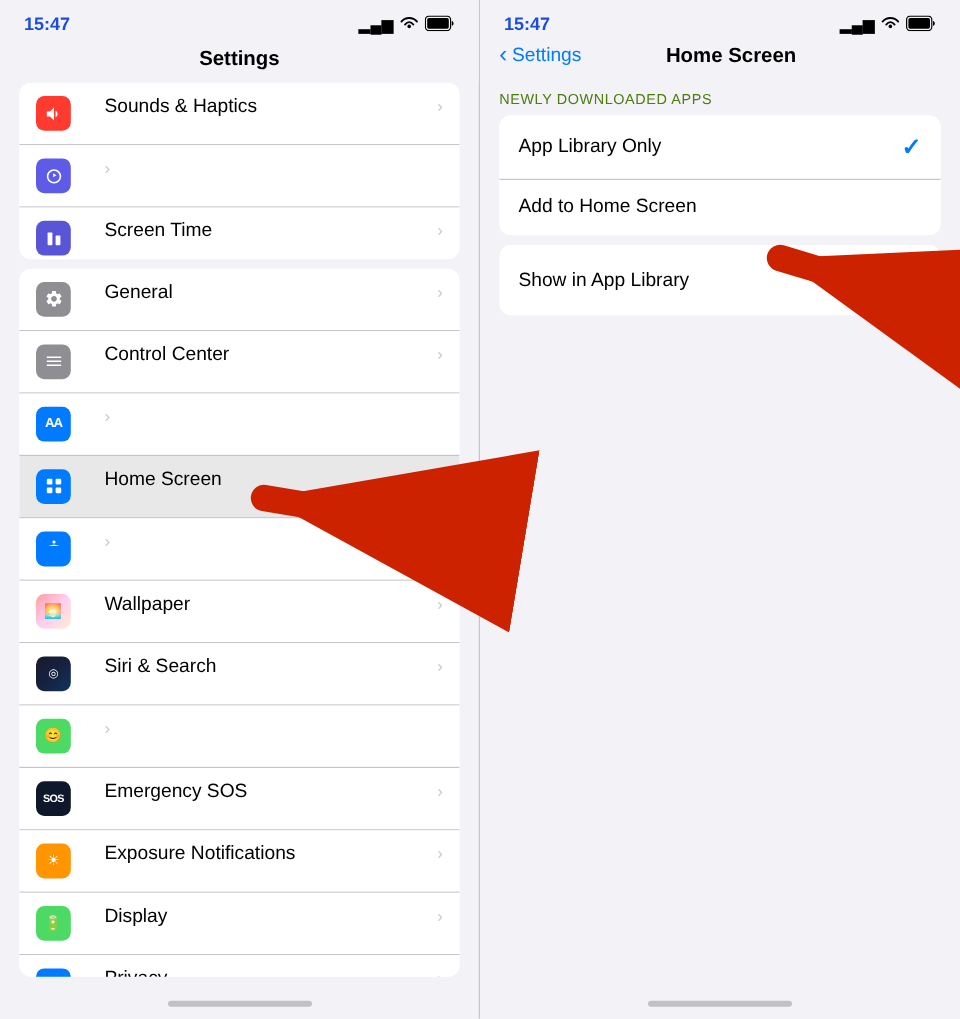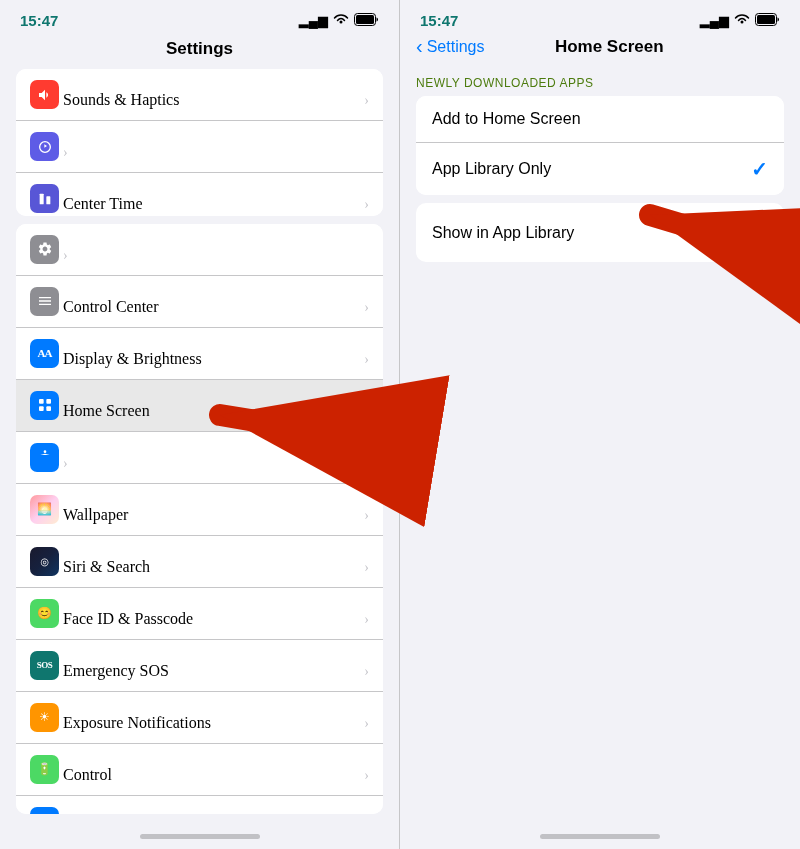--- a/index.html
+++ b/index.html
@@ -26,21 +26,21 @@
     .status-bar {
       display: flex;
       justify-content: space-between;
       align-items: center;
       padding: 12px 20px 6px;
       background: #f2f2f7;
     }
     .status-time {
       font-size: 15px;
       font-weight: 600;
-      color: #0f766e;
+      color: #1d4ed8;
     }
     .status-icons {
       display: flex;
       align-items: center;
       gap: 5px;
     }
     .status-icon {
       font-size: 13px;
       color: #000;
     }
@@ -56,54 +56,53 @@
 
     .settings-group {
       background: #fff;
       border-radius: 10px;
       margin: 0 16px 8px;
       overflow: hidden;
     }
 
     .settings-item {
       display: flex;
-      align-items: flex-end;
+      align-items: flex-start;
       padding: 11px 14px;
       border-bottom: 0.5px solid #c6c6c8;
       background: #fff;
       cursor: pointer;
       position: relative;
-      font-family: Liberation Serif, serif;
     }
     .settings-item:last-child {
       border-bottom: none;
     }
 
     .settings-icon {
       width: 29px;
       height: 29px;
       border-radius: 7px;
       display: flex;
       align-items: center;
       justify-content: center;
-      margin-right: 4px;
+      margin-right: 28px;
       flex-shrink: 0;
       font-size: 16px;
       color: #fff;
     }
 
     .icon-sounds { background: #ff3b30; }
     .icon-focus { background: #5e5ce6; }
     .icon-screentime { background: #5856d6; }
     .icon-general { background: #8e8e93; }
     .icon-control { background: #8e8e93; }
     .icon-display { background: #007aff; }
     .icon-homescreen { background: #007aff; }
     .icon-accessibility { background: #007aff; }
-    .icon-sos { background: #0f766e; }
+    .icon-sos { background: #0f172a; }
     .icon-privacy { background: #007aff; }
 
     .settings-label {
       flex: 1;
       font-size: 16px;
       color: #000;
     }
 
     .chevron {
       color: #c7c7cc;
@@ -290,46 +289,46 @@
       </div>
       <span class="chevron">›</span>
     </div>
     <div class="settings-item">
       <div class="settings-icon icon-screentime">
         <svg width="16" height="16" viewBox="0 0 24 24" fill="white">
             <rect x="4" y="4" width="6" height="16" rx="1"></rect>
             <rect x="14" y="8" width="6" height="12" rx="1"></rect>
           </svg>
       </div>
-      <span class="settings-label">Center Time</span>
+      <span class="settings-label">Screen Time</span>
       <span class="chevron">›</span>
     </div>
   </div>
 
   <div class="settings-group">
     <div class="settings-item">
       <div class="settings-icon icon-general">
         <svg width="16" height="16" viewBox="0 0 24 24" fill="white">
             <path d="M19.14 12.94c.04-.3.06-.61.06-.94 0-.32-.02-.64-.07-.94l2.03-1.58c.18-.14.23-.41.12-.61l-1.92-3.32c-.12-.22-.37-.29-.59-.22l-2.39.96c-.5-.38-1.03-.7-1.62-.94l-.36-2.54c-.04-.24-.24-.41-.48-.41h-3.84c-.24 0-.43.17-.47.41l-.36 2.54c-.59.24-1.13.57-1.62.94l-2.39-.96c-.22-.08-.47 0-.59.22L2.74 8.87c-.12.21-.08.47.12.61l2.03 1.58c-.05.3-.07.62-.07.94s.02.64.07.94l-2.03 1.58c-.18.14-.23.41-.12.61l1.92 3.32c.12.22.37.29.59.22l2.39-.96c.5.38 1.03.7 1.62.94l.36 2.54c.05.24.24.41.48.41h3.84c.24 0 .44-.17.47-.41l.36-2.54c.59-.24 1.13-.56 1.62-.94l2.39.96c.22.08.47 0 .59-.22l1.92-3.32c.12-.22.07-.47-.12-.61l-2.01-1.58zM12 15.6c-1.98 0-3.6-1.62-3.6-3.6s1.62-3.6 3.6-3.6 3.6 1.62 3.6 3.6-1.62 3.6-3.6 3.6z"></path>
           </svg>
       </div>
+      <span class="settings-label">General</span>
       <span class="chevron">›</span>
     </div>
     <div class="settings-item">
       <div class="settings-icon icon-control">
         <svg width="16" height="16" viewBox="0 0 24 24" fill="white">
             <path d="M3 6h18v2H3zm0 5h18v2H3zm0 5h18v2H3z"></path>
           </svg>
       </div>
       <span class="settings-label">Control Center</span>
       <span class="chevron">›</span>
     </div>
     <div class="settings-item">
       <div class="settings-icon icon-display" style="font-size:11px; font-weight:bold; letter-spacing:-1px;">AA</div>
-      <span class="settings-label">Display &amp; Brightness</span>
       <span class="chevron">›</span>
     </div>
     <div class="settings-item" style="background:#e8e8e8;">
       <div class="settings-icon icon-homescreen">
         <svg width="16" height="16" viewBox="0 0 24 24" fill="white">
             <rect x="3" y="3" width="7" height="7" rx="1.5"></rect>
             <rect x="14" y="3" width="7" height="7" rx="1.5"></rect>
             <rect x="3" y="14" width="7" height="7" rx="1.5"></rect>
             <rect x="14" y="14" width="7" height="7" rx="1.5"></rect>
           </svg>
@@ -351,36 +350,35 @@
       <span class="settings-label">Wallpaper</span>
       <span class="chevron">›</span>
     </div>
     <div class="settings-item">
       <div class="settings-icon" style="background: linear-gradient(135deg, #1a1a2e, #16213e, #0f3460); font-size:10px; color:#fff;">◎</div>
       <span class="settings-label">Siri &amp; Search</span>
       <span class="chevron">›</span>
     </div>
     <div class="settings-item">
       <div class="settings-icon" style="background:#4cd964; font-size:12px;">😊</div>
-      <span class="settings-label">Face ID &amp; Passcode</span>
       <span class="chevron">›</span>
     </div>
     <div class="settings-item">
       <div class="settings-icon icon-sos" style="font-size:9px; font-weight:900; letter-spacing:-0.5px;">SOS</div>
       <span class="settings-label">Emergency SOS</span>
       <span class="chevron">›</span>
     </div>
     <div class="settings-item">
       <div class="settings-icon" style="background:#ff9500; font-size:12px;">☀</div>
       <span class="settings-label">Exposure Notifications</span>
       <span class="chevron">›</span>
     </div>
     <div class="settings-item">
       <div class="settings-icon" style="background:#4cd964; font-size:12px;">🔋</div>
-      <span class="settings-label">Control</span>
+      <span class="settings-label">Display</span>
       <span class="chevron">›</span>
     </div>
     <div class="settings-item">
       <div class="settings-icon icon-privacy">
         <svg width="14" height="16" viewBox="0 0 20 22" fill="white">
             <path d="M10 2L3 6v6c0 4.4 3 8.5 7 9.5 4-1 7-5.1 7-9.5V6l-7-4zm0 9.5V7l4 2-4 2.5z"></path>
           </svg>
       </div>
       <span class="settings-label">Privacy</span>
       <span class="chevron">›</span>
@@ -419,25 +417,25 @@
     <div class="back-btn">
       <span class="back-chevron">‹</span>
       <span>Settings</span>
     </div>
     <div class="right-page-title">Home Screen</div>
   </div>
 
   <div class="section-header">NEWLY DOWNLOADED APPS</div>
   <div class="right-group">
     <div class="right-item">
-      <span class="right-item-label">Add to Home Screen</span>
-    </div>
-    <div class="right-item">
       <span class="right-item-label">App Library Only</span>
       <span class="checkmark">✓</span>
+    </div>
+    <div class="right-item">
+      <span class="right-item-label">Add to Home Screen</span>
     </div>
   </div>
 
   <div class="right-group">
     <div class="right-item">
       <span class="right-item-label">Show in App Library</span>
       <div class="toggle">
         <div class="toggle-knob"></div>
       </div>
     </div>

